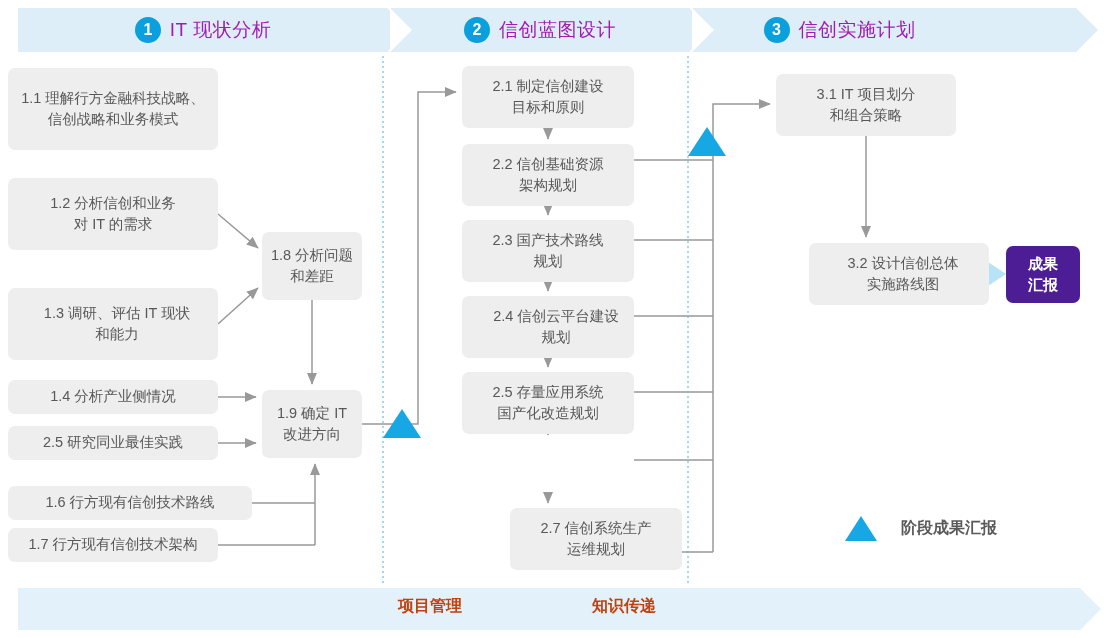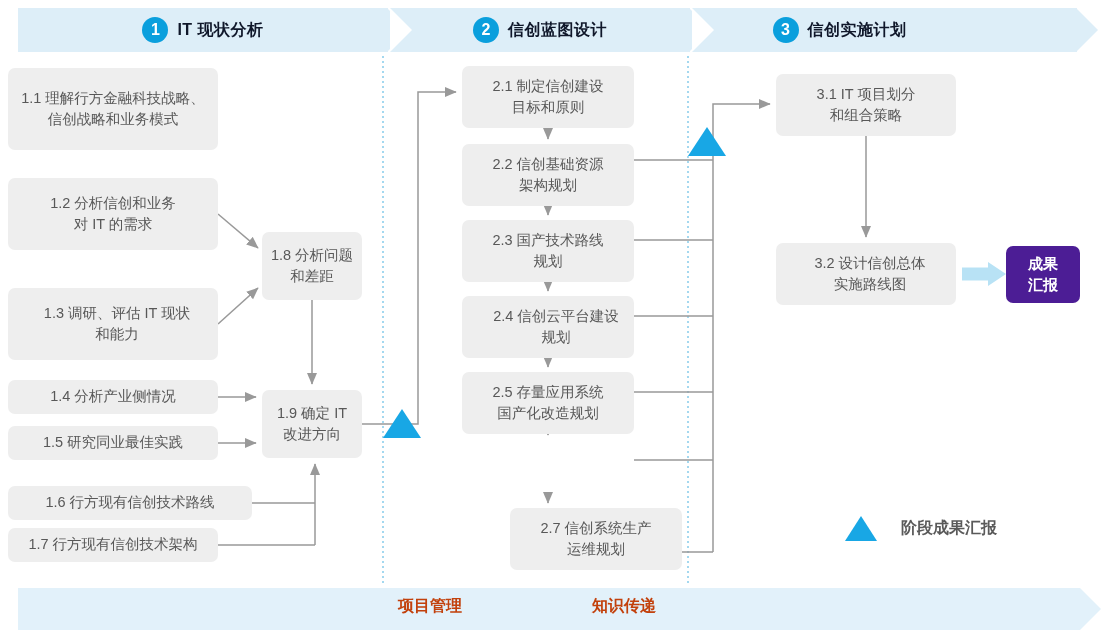--- a/index.html
+++ b/index.html
@@ -71,23 +71,23 @@
     background: #0a9fdd;
     color: #ffffff;
     font-size: 16px;
     font-weight: bold;
     display: flex;
     align-items: center;
     justify-content: center;
     line-height: 1;
   }
   .phase-title {
-    color: #0f172a;
-    font-size: 16px;
-    font-weight: bold;
+    color: #a21caf;
+    font-size: 19px;
+    font-weight: normal;
     letter-spacing: 0.5px;
     white-space: nowrap;
   }
 
   
   .bottom-banner {
     position: absolute;
     left: 18px;
     top: 588px;
     width: 1062px;
@@ -283,21 +283,21 @@
   <div class="box" style="left:8px;top:178px;width:210px;height:72px;">
       <span>1.2 分析信创和业务<br>对 IT 的需求</span>
     </div>
   <div class="box" style="left:8px;top:288px;width:210px;height:72px;padding-left:16px;">
       <span>1.3 调研、评估 IT 现状<br>和能力</span>
     </div>
   <div class="box" style="left:8px;top:380px;width:210px;height:34px;">
       <span>1.4 分析产业侧情况</span>
     </div>
   <div class="box" style="left:8px;top:426px;width:210px;height:34px;">
-      <span>1.5 研究同业最佳实践</span>
+      <span>2.5 研究同业最佳实践</span>
     </div>
   <div class="box" style="left:8px;top:486px;width:244px;height:34px;">
       <span>1.6 行方现有信创技术路线</span>
     </div>
   <div class="box" style="left:8px;top:528px;width:210px;height:34px;">
       <span>1.7 行方现有信创技术架构</span>
     </div>
 
   <div class="box" style="left:262px;top:232px;width:100px;height:68px;">
       <span>1.8 分析问题<br>和差距</span>
@@ -321,21 +321,21 @@
   <div class="box" style="left:462px;top:372px;width:172px;height:62px;">
       <span>2.5 存量应用系统<br>国产化改造规划</span>
     </div>
   <div class="box" style="left:462px;top:508px;width:172px;height:62px;margin-left:48px;">
       <span>2.7 信创系统生产<br>运维规划</span>
     </div>
 
   <div class="box" style="left:776px;top:74px;width:180px;height:62px;">
       <span>3.1 IT 项目划分<br>和组合策略</span>
     </div>
-  <div class="box" style="left:776px;top:243px;width:180px;height:62px;padding-left:16px;">
+  <div class="box" style="left:809px;top:243px;width:180px;height:62px;padding-left:16px;">
       <span>3.2 设计信创总体<br>实施路线图</span>
     </div>
 
   <div class="result-chip">
       <span>成果<br>汇报</span>
     </div>
 
   <div class="milestone" style="left:383px;top:409px;"></div>
   <div class="milestone" style="left:688px;top:127px;"></div>
 

